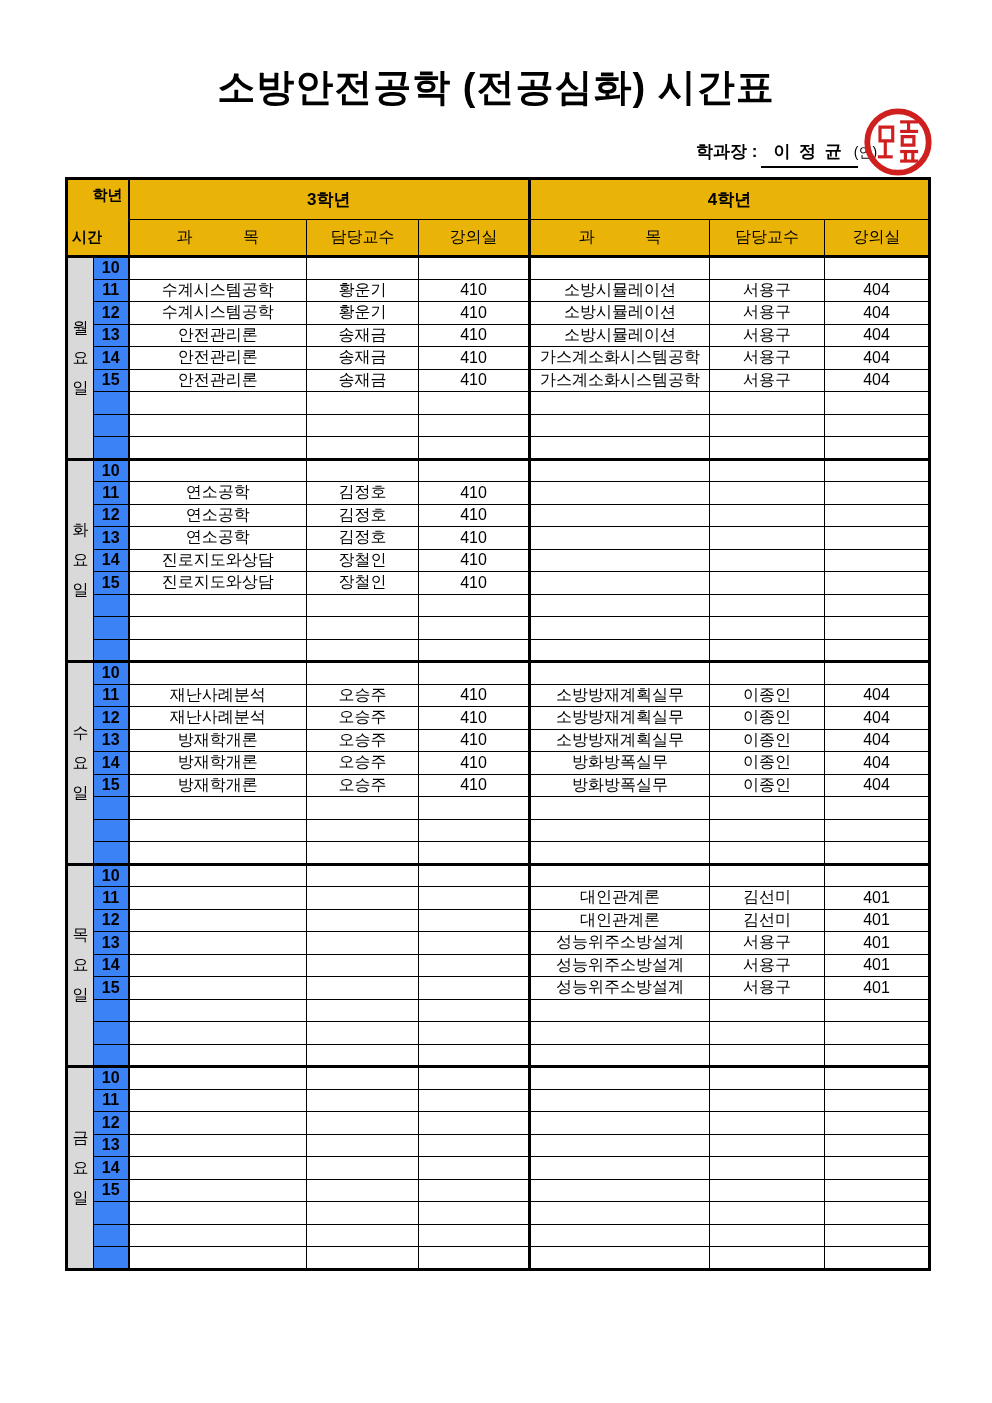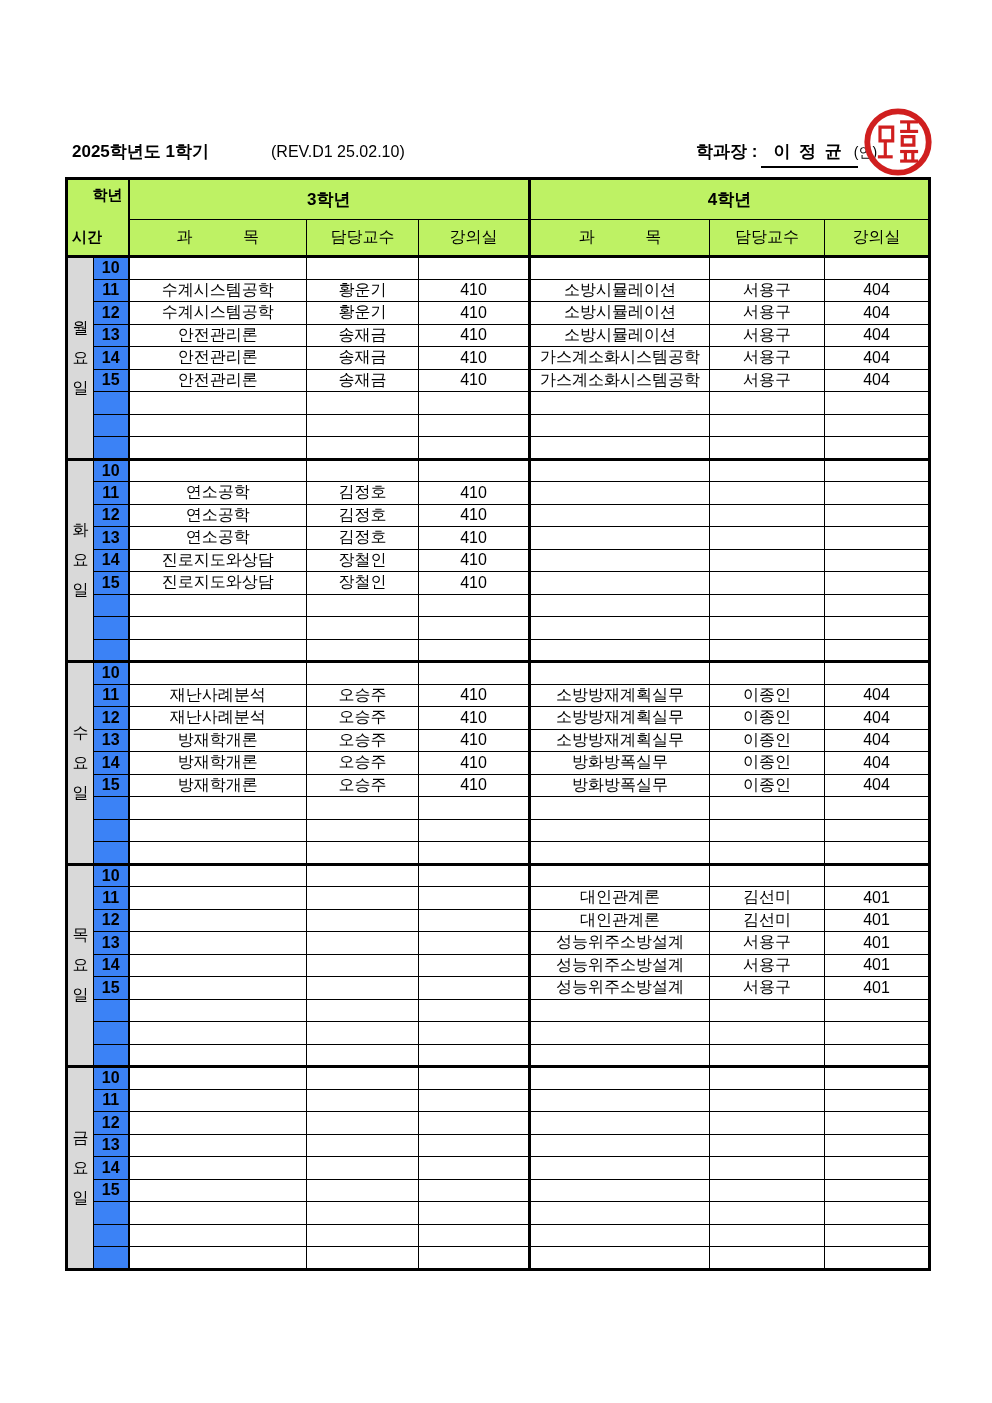--- a/index.html
+++ b/index.html
@@ -65,21 +65,21 @@
     table-layout: fixed;
     border: 3px solid #000;
   }
   .timetable th, .timetable td {
     border: 1px solid #000;
     text-align: center;
     vertical-align: middle;
     overflow: hidden;
     white-space: nowrap;
   }
-  .timetable thead th { background: #bef264; }
+  .timetable thead th { background: #eab308; }
   .row-group { height: 41px; font-size: 17px; font-weight: bold; }
   .row-cols  { height: 37px; }
   .row-cols th { font-size: 16px; font-weight: normal; border-bottom: 3px solid #000; }
   th.spread { word-spacing: 46px; }
   th.corner {
     border-bottom: 3px solid #000;
     border-right: 2px solid #000;
     padding: 0;
     background:
       linear-gradient(to bottom right,
@@ -112,24 +112,22 @@
     font-size: 15px;
     border-right: 2px solid #000;
   }
   td.cell-subj, td.cell-prof, td.cell-room { background: #fff; }
 </style>
 </head>
 <body>
 
 <div class="page">
 
-
-  <div class="meta-left">
-    <span class="semester">2025학년도 1학기</span><span class="revision">(REV.D1 25.02.10)</span>
-  </div>
+  <div class="doc-title">소방안전공학 (전공심화) 시간표</div>
+
 
   <div class="meta-right">
     <span class="chair-label">학과장 :</span><span class="chair-name">이 정 균</span><span class="seal-suffix">(인)</span>
   </div>
 
   <svg class="stamp" viewBox="0 0 68 68">
     <circle cx="34" cy="34" r="29" fill="none" stroke="#d01f1f" stroke-width="5.5"></circle>
     <g stroke="#d01f1f" stroke-width="3" fill="none">
       <path d="M17 20 h12 v13 h-12 z"></path>
       <path d="M22 33 v15"></path>

